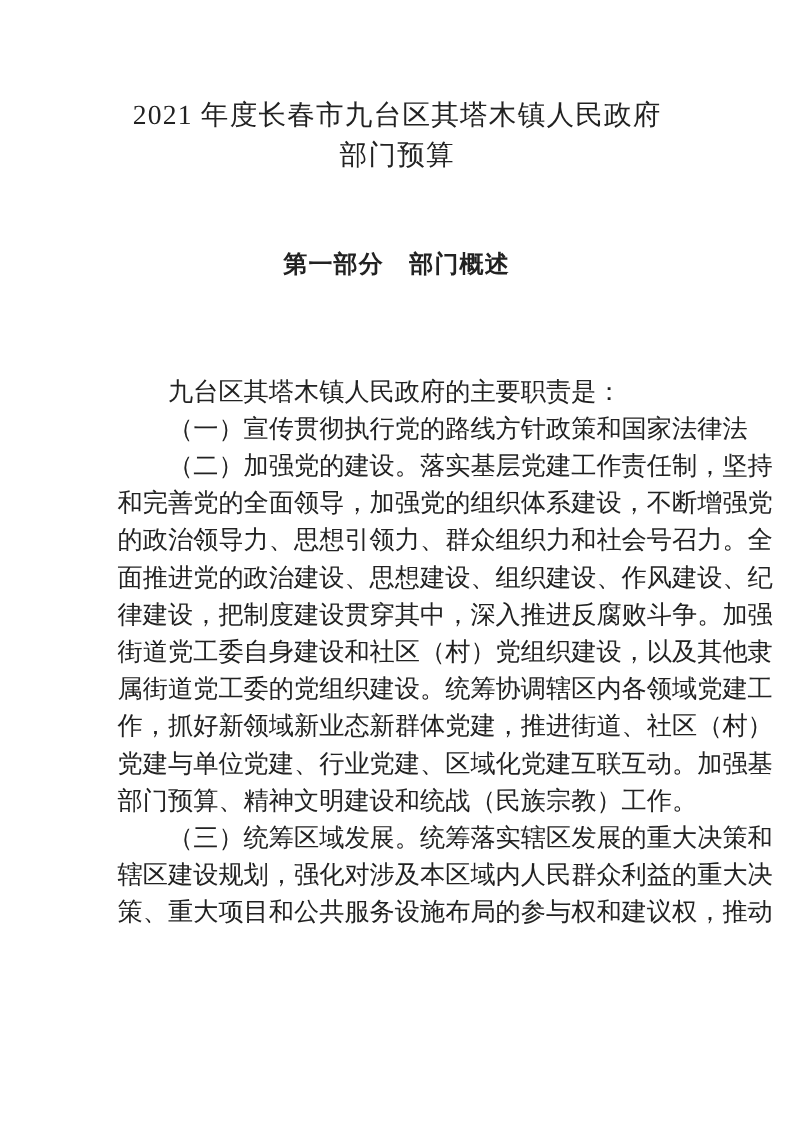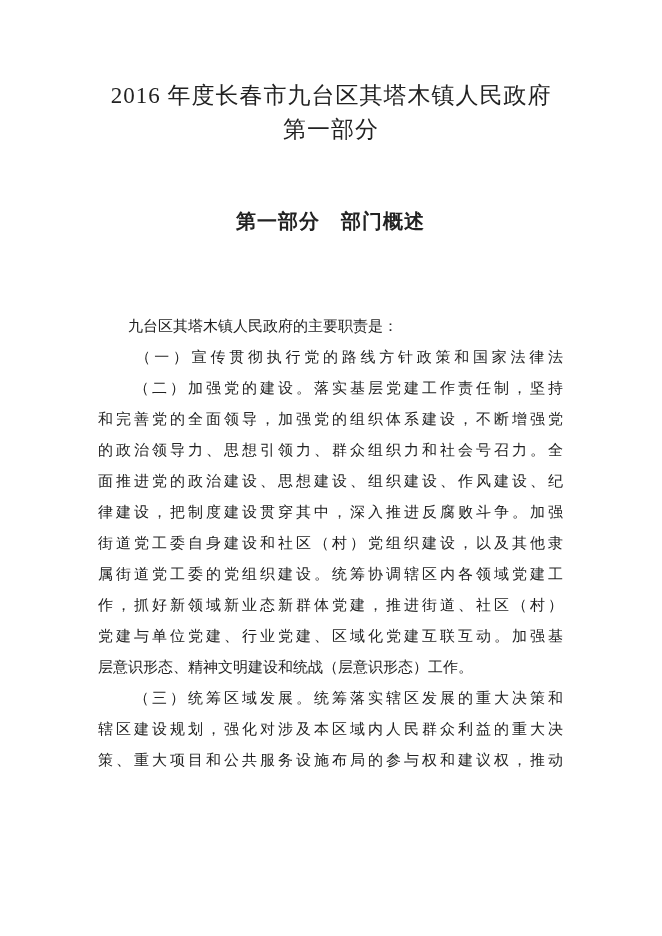--- a/index.html
+++ b/index.html
@@ -42,21 +42,21 @@
   }
 
   .heading.h1 { top: 209px; text-align: center; }
   .heading.h2 { top: 260px; }
 
   .doc-body {
     position: absolute;
     top: 311px;
     left: 98px;
     width: 465px;
-    font-size: 15px;
+    font-size: 21px;
   }
 
   .line {
     height: 31px;
     line-height: 31px;
     white-space: pre;
   }
 
   .line.just {
     display: flex;
@@ -68,22 +68,22 @@
     display: block;
     flex: 0 0 auto;
   }
 </style>
 </head>
 <body>
 
 <div class="page">
 
   <div class="doc-title">
-    <div>2016 年度长春市九台区其塔木镇人民政府</div>
-    <div>第一部分</div>
+    <div>2021 年度长春市九台区其塔木镇人民政府</div>
+    <div>部门预算</div>
   </div>
 
   <div class="heading h1">第一部分　部门概述</div>
 
 
   <div class="doc-body">
       <div class="line">　　九台区其塔木镇人民政府的主要职责是：</div>
       <div class="line just">
         <span>　</span>
         <span>　</span>
@@ -356,21 +356,21 @@
         <span>建</span>
         <span>互</span>
         <span>联</span>
         <span>互</span>
         <span>动</span>
         <span>。</span>
         <span>加</span>
         <span>强</span>
         <span>基</span>
       </div>
-      <div class="line">层意识形态、精神文明建设和统战（层意识形态）工作。</div>
+      <div class="line">部门预算、精神文明建设和统战（民族宗教）工作。</div>
       <div class="line just">
         <span>　</span>
         <span>　</span>
         <span>（</span>
         <span>三</span>
         <span>）</span>
         <span>统</span>
         <span>筹</span>
         <span>区</span>
         <span>域</span>

